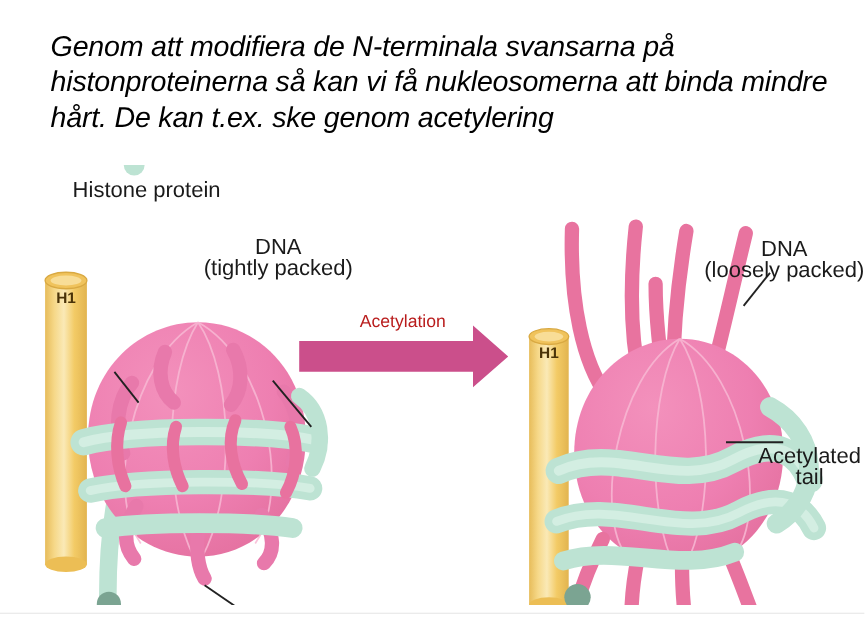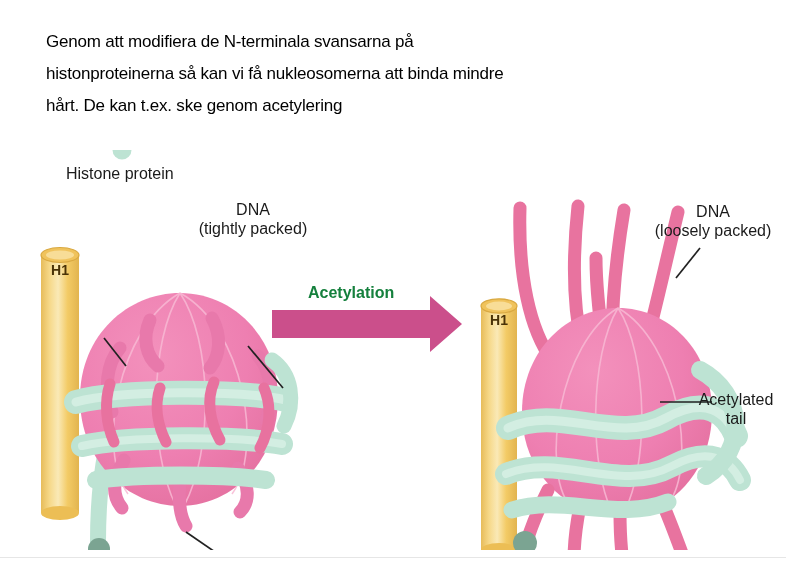--- a/index.html
+++ b/index.html
@@ -9,46 +9,47 @@
     font-family:"Liberation Sans", sans-serif;
     overflow:hidden;
     position:relative;
   }
   #slide{position:absolute;inset:0;background:#fff;}
 
   
   .title{
     position:absolute;
     left:46px; top:26px; width:716px;
-    font-size:17px;
+    font-size:26px;
     line-height:32px;
     color:#000;
     letter-spacing:-0.2px;
     white-space:pre-line;
+    font-style:italic;
   }
 
   
   .figure{position:absolute;left:0;top:150px;width:786px;height:400px;}
 
-  .lbl{position:absolute;color:#1a1a1a;font-size:16px;line-height:19px;white-space:pre-line;}
-  .lbl.c{text-align:center;}
+  .lbl{position:absolute;color:#1a1a1a;font-size:20px;line-height:19px;white-space:pre-line;}
+  .lbl.c{text-align:center;margin-top:16px;}
 
   .caption{
     position:absolute;
     font-family:"DejaVu Sans", sans-serif;
     font-weight:bold;
     font-size:19px;
     letter-spacing:1.1px;
     color:#000;
   }
 
   
   .arrow-label{
     position:absolute;
-    font-size:16px;font-weight:bold;color:#15803d;
+    font-size:16px;font-weight:normal;color:#b91c1c;margin-left:19px;
   }
 
   
   .hairline{
     position:absolute;left:0;right:0;top:557px;height:1px;background:#e6e6e6;
   }
   .nucleo-svg{position:absolute;left:0;top:0;}
 </style>
 </head>
 <body>

